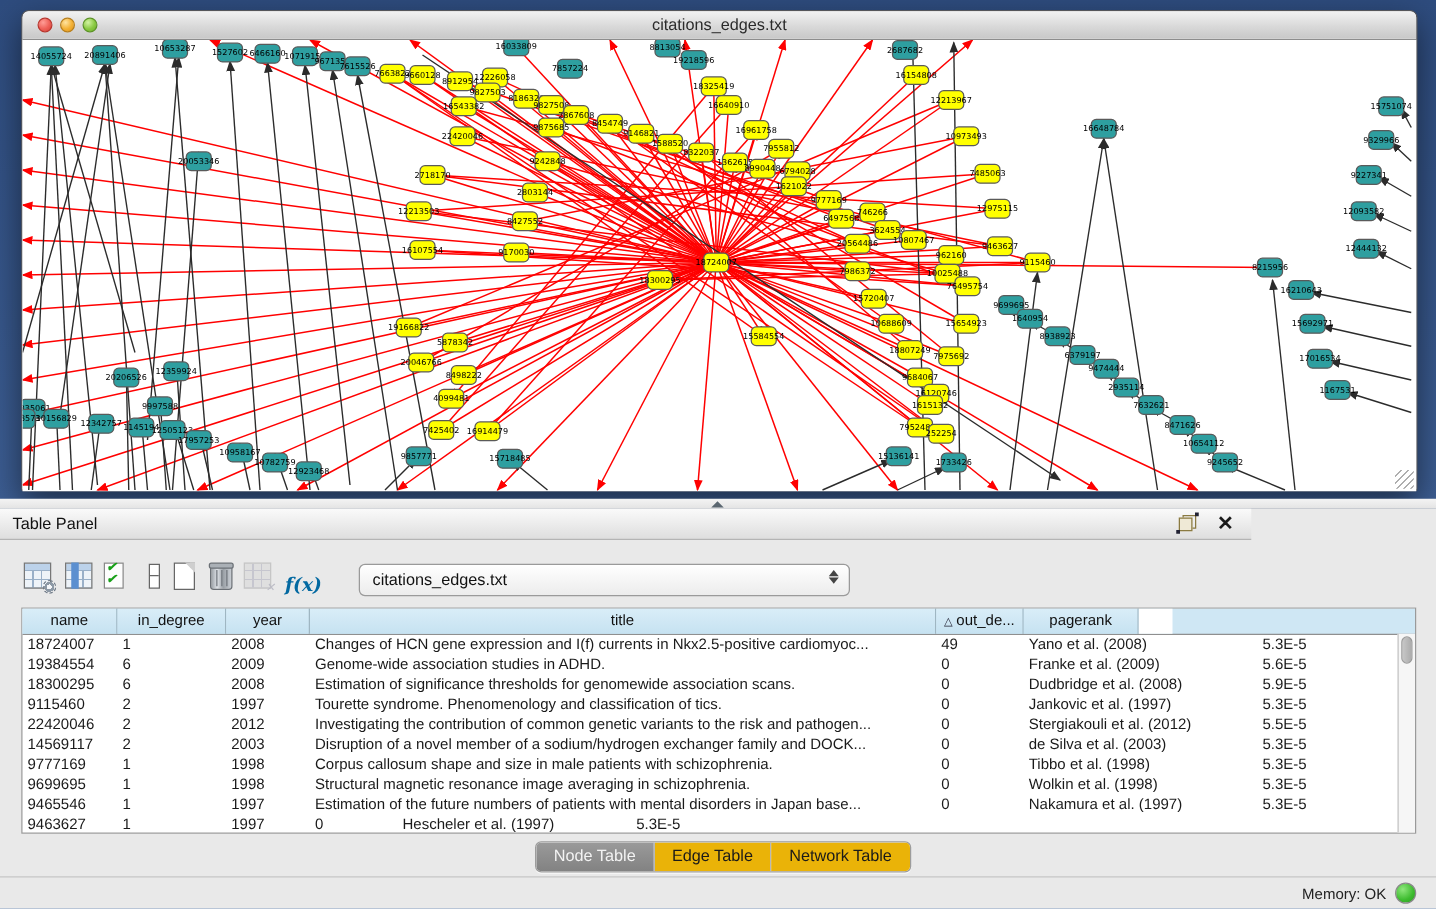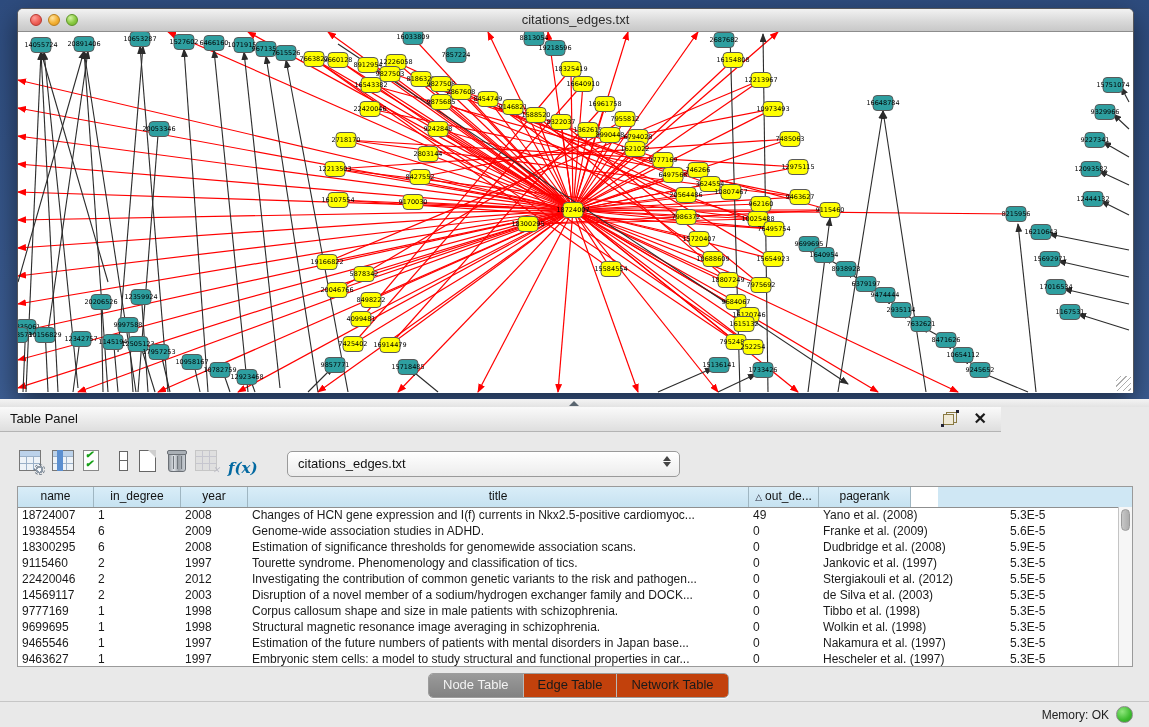--- a/index.html
+++ b/index.html
@@ -79,21 +79,21 @@
   .hcell .sortglyph{font-size:9px;margin-right:3px;color:#223;}
   .rowswrap{position:absolute;left:0;top:20px;right:13px;bottom:0;overflow:hidden;}
   .drow{display:flex;height:16px;}
   .dcell{box-sizing:border-box;padding-left:4px;font-size:12px;color:#1a1a1a;line-height:16px;
      overflow:hidden;white-space:nowrap;}
   .vsb{position:absolute;right:0;top:20px;bottom:0;width:13px;background:#f6f6f6;border-left:1px solid #c4c4c4;}
   .vsb .thumb{position:absolute;left:1.5px;top:2px;width:9px;height:22px;border-radius:5px;
      background:linear-gradient(90deg,#c7c7c7,#adadad);border:1px solid #9b9b9b;box-sizing:border-box;}
   
   .tabs{position:absolute;left:428px;top:266px;height:23px;display:flex;border:1px solid #9c9c9c;border-radius:5px;overflow:hidden;background:#fff;box-shadow:0 1px 0 rgba(255,255,255,.7);}
-  .tab{padding:0 14px;font-size:13px;line-height:22px;color:#1a1a1a;background:#c2410c;border-right:1px solid #b9b9b9;}
+  .tab{padding:0 14px;font-size:13px;line-height:22px;color:#1a1a1a;background:#eab308;border-right:1px solid #b9b9b9;}
   .tab:last-child{border-right:none;}
   .tab.active{background:linear-gradient(180deg,#9a9a9a,#828282);color:#f3f3f3;}
   
   .statusbar{position:absolute;left:0;top:294px;width:1149px;height:26px;border-top:1px solid #c6c6c6;}
   .mem{position:absolute;right:40px;top:6px;font-size:12px;color:#222;}
   .memdot{position:absolute;right:16px;top:4px;width:15px;height:15px;border-radius:50%;
      background:radial-gradient(circle at 35% 30%,#8fe77d,#3cbb2e 60%,#2e9a24);border:1px solid #8a8a8a;}
   svg text{font-family:"DejaVu Sans",sans-serif;}
 </style>
 </head>
@@ -932,21 +932,20 @@
           <div class="dcell" style="width: 67px;">1997</div>
           <div class="dcell" style="width: 501px;">Estimation of the future numbers of patients with mental disorders in Japan base...</div>
           <div class="dcell" style="width: 70px;">0</div>
           <div class="dcell" style="width: 183px;">Nakamura et al. (1997)</div>
           <div class="dcell" style="width: 92px; padding-left: 8px;">5.3E-5</div>
         </div>
         <div class="drow">
           <div class="dcell" style="width: 76px;">9463627</div>
           <div class="dcell" style="width: 87px;">1</div>
           <div class="dcell" style="width: 67px;">1997</div>
-          <div class="dcell" style="width: 501px;">Embryonic stem cells: a model to study structural and functional properties in car...</div>
           <div class="dcell" style="width: 70px;">0</div>
           <div class="dcell" style="width: 183px;">Hescheler et al. (1997)</div>
           <div class="dcell" style="width: 92px; padding-left: 8px;">5.3E-5</div>
         </div>
       </div>
     <div class="vsb">
       <div class="thumb"></div>
     </div>
   </div>
 

